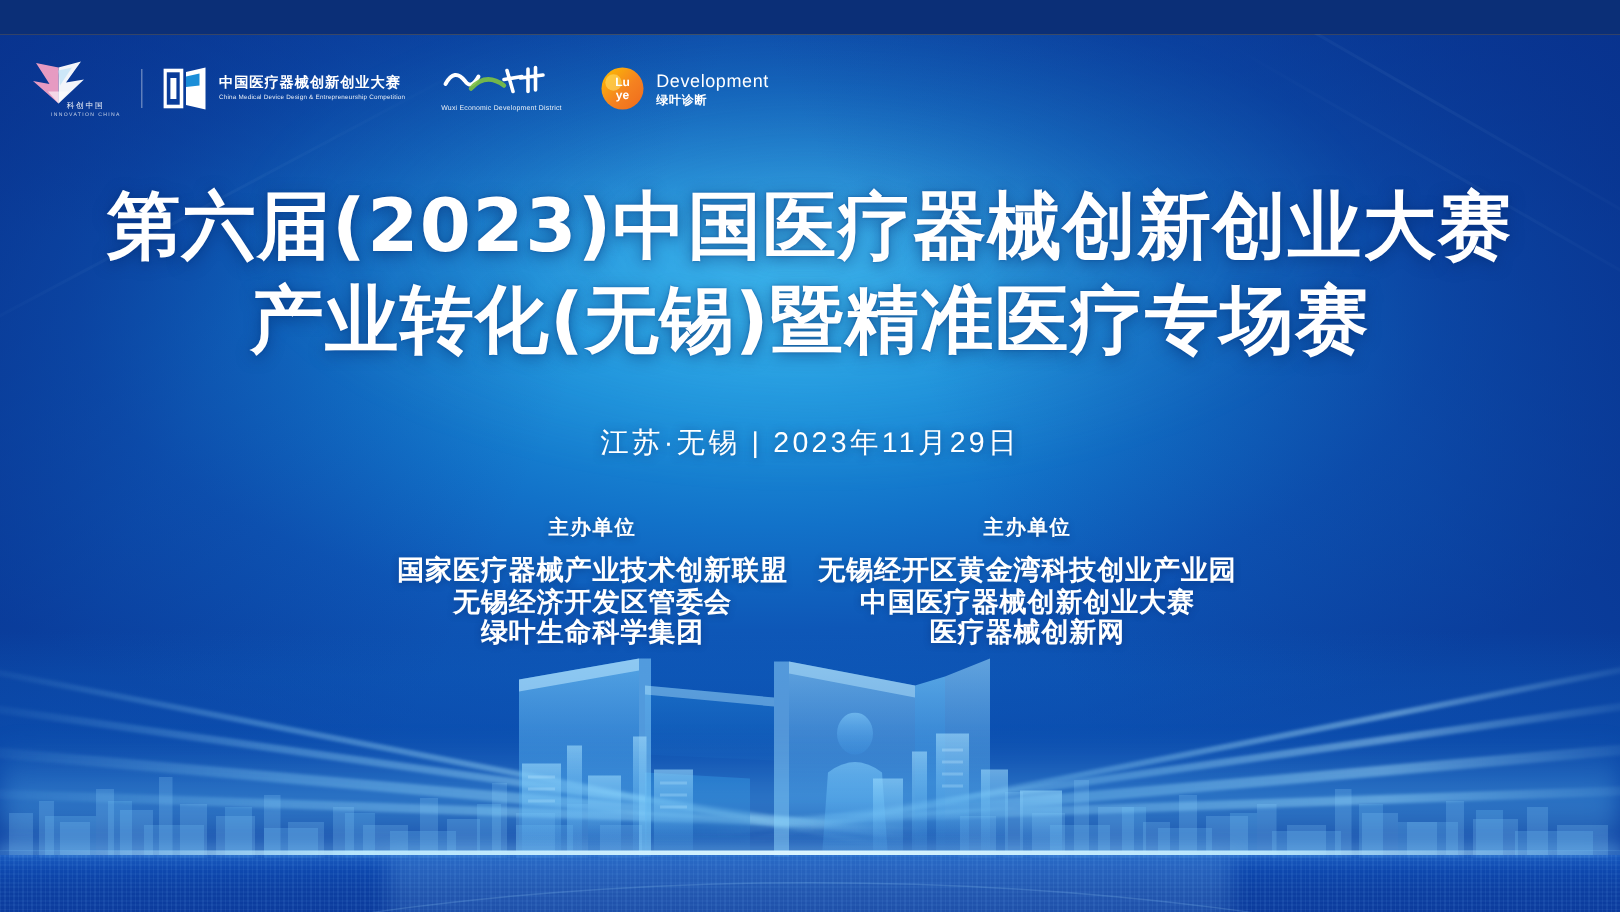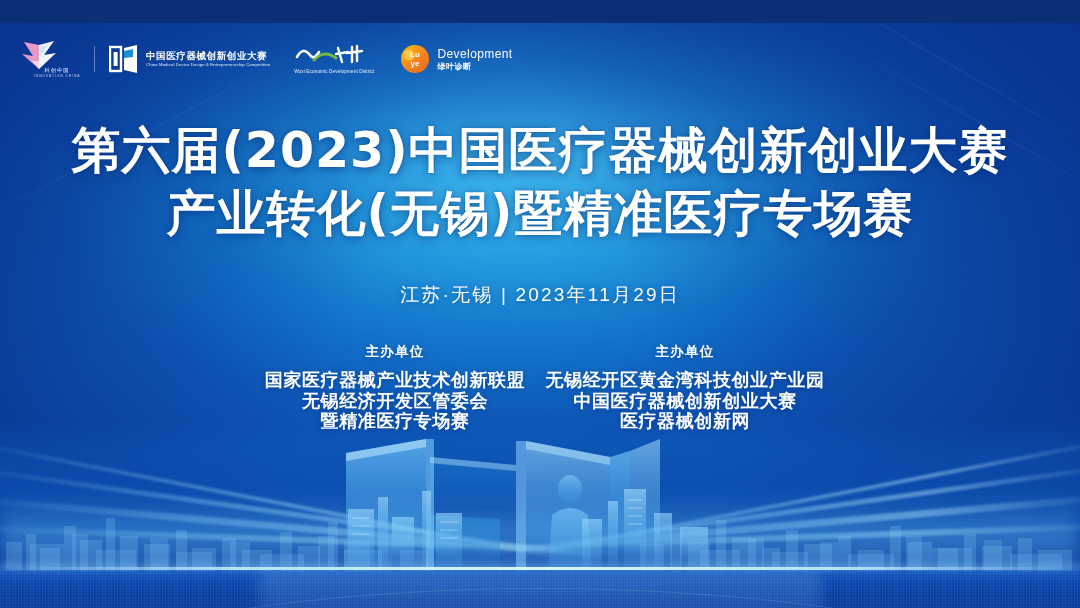--- a/index.html
+++ b/index.html
@@ -480,21 +480,21 @@
       <div>产业转化(无锡)暨精准医疗专场赛</div>
     </div>
 
     <div class="subtitle">江苏·无锡 | 2023年11月29日</div>
 
     <div class="orgs">
       <div class="org-col">
         <div class="org-head">主办单位</div>
         <div class="org-line">国家医疗器械产业技术创新联盟</div>
         <div class="org-line">无锡经济开发区管委会</div>
-        <div class="org-line">暨精准医疗专场赛</div>
+        <div class="org-line">绿叶生命科学集团</div>
       </div>
       <div class="org-col right">
         <div class="org-head">主办单位</div>
         <div class="org-line">无锡经开区黄金湾科技创业产业园</div>
         <div class="org-line">中国医疗器械创新创业大赛</div>
         <div class="org-line">医疗器械创新网</div>
       </div>
     </div>
   </div>
 

